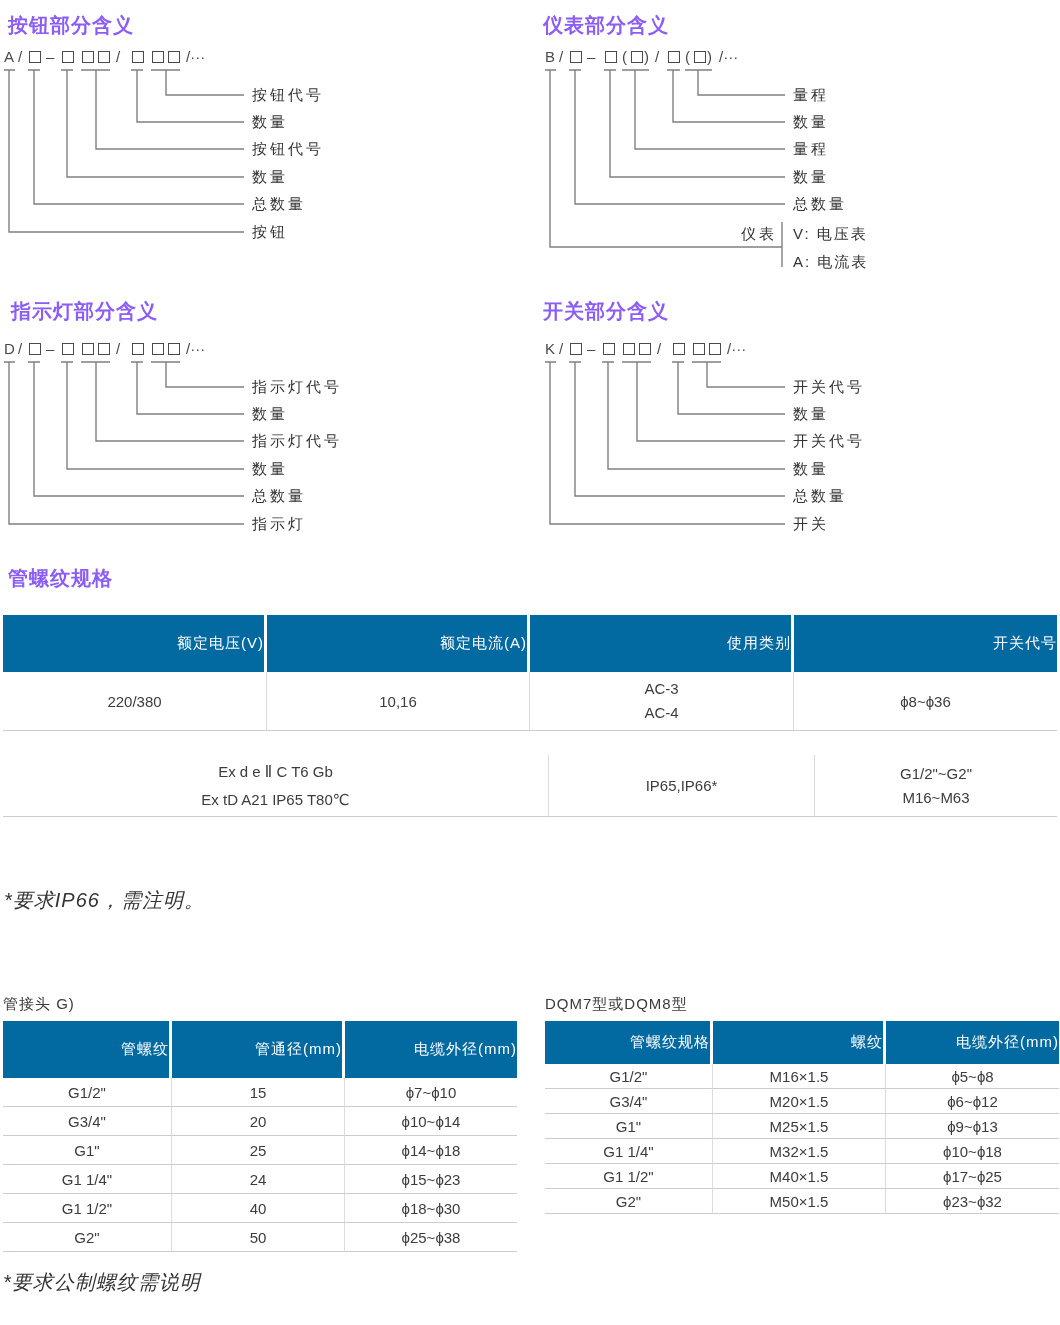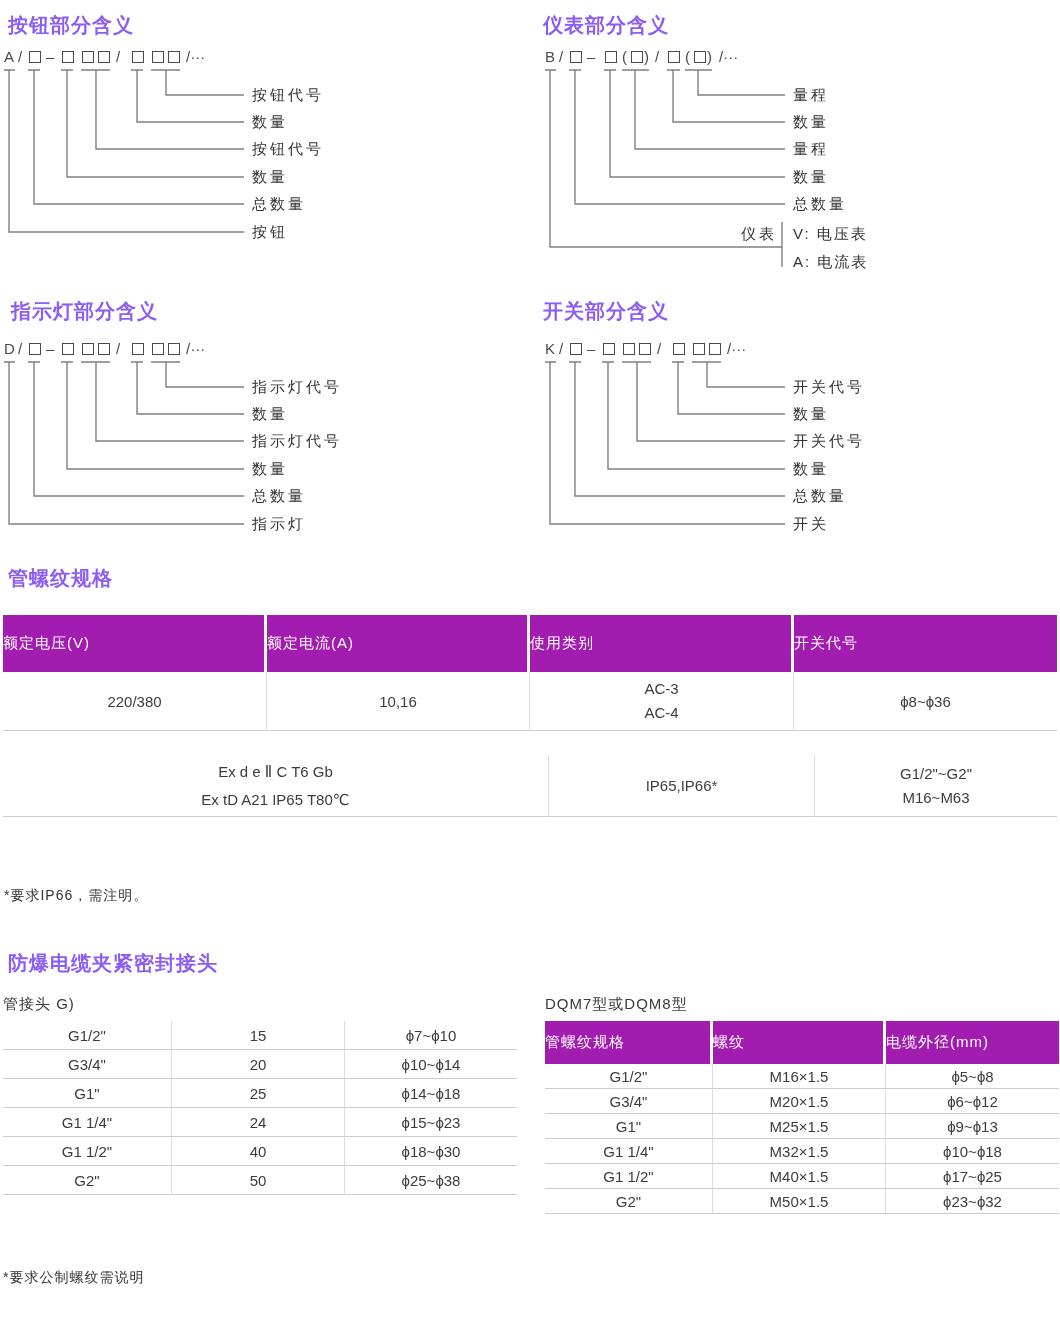--- a/index.html
+++ b/index.html
@@ -9,29 +9,29 @@
           letter-spacing:1px;white-space:nowrap;}
   .sect{position:absolute;}
   .diagram{position:absolute;}
   .cp{position:absolute;top:0;font-size:15px;line-height:17px;color:#4a4a4a;white-space:nowrap;}
   .bx{position:absolute;top:3px;width:10px;height:10px;border:1.5px solid #4a4a4a;background:#fff;}
   .dsvg{position:absolute;left:0;top:0;}
   .dsvg path,.dsvg line{stroke:#808080;stroke-width:1.4;fill:none;}
   .dlabel{position:absolute;font-size:15px;line-height:18px;color:#333;letter-spacing:3px;white-space:nowrap;}
   .mlabel{position:absolute;font-size:15px;line-height:18px;color:#333;letter-spacing:2px;white-space:nowrap;}
   table.t{position:absolute;border-collapse:separate;border-spacing:0;table-layout:fixed;}
-  table.t th{background:#a21caf;color:#fff;font-weight:normal;font-size:15px;letter-spacing:1px;
-             border-right:3px solid #fff;padding:0;text-align:left;}
+  table.t th{background:#0369a1;color:#fff;font-weight:normal;font-size:15px;letter-spacing:1px;
+             border-right:3px solid #fff;padding:0;text-align:right;}
   table.t th.last{border-right:none;}
   table.t td{background:#fff;text-align:center;font-size:15px;color:#3c3c3c;padding:0;
              border-right:1px solid #d9dde0;border-bottom:1px solid #c7cdd2;}
   table.t td.last{border-right:none;}
   .cellline{line-height:24px;}
   .cellline2{line-height:28px;}
-  .note{position:absolute;font-size:14px;color:#333;letter-spacing:1px;white-space:nowrap;}
+  .note{position:absolute;font-size:20px;color:#333;letter-spacing:1px;white-space:nowrap;font-style:italic;}
   .sublabel{position:absolute;font-size:15px;color:#3a3a3a;letter-spacing:1px;white-space:nowrap;}
   .slashcell{position:relative;}
   .slashcell svg{position:absolute;left:0;top:0;}
   .slashcell line{stroke:#b9bfc4;stroke-width:1;}
 </style>
 </head>
 <body>
 
 <div class="page">
 
@@ -216,32 +216,36 @@
       <td class="last">
         <div class="cellline">G1/2"~G2"</div>
         <div class="cellline">M16~M63</div>
       </td>
     </tr>
   </tbody>
     </table>
 
   <div class="note" style="left:4px;top:887px">*要求IP66，需注明。</div>
 
-  <h2 class="stitle" style="left:8px;top:950px">防爆电缆夹紧密封接头</h2>
 
   <div class="sublabel" style="left:3px;top:995px">管接头 G)</div>
   <div class="sublabel" style="left:545px;top:995px">DQM7型或DQM8型</div>
 
   <table class="t" style="left:3px;top:1021px;width:514px">
     <colgroup>
         <col style="width:169px">
         <col style="width:173px">
         <col style="width:172px">
       </colgroup>
     <tbody>
+        <tr>
+      <th style="height:57px">管螺纹</th>
+      <th>管通径(mm)</th>
+      <th class="last">电缆外径(mm)</th>
+    </tr>
     <tr>
       <td style="height:28px">G1/2"</td>
       <td>15</td>
       <td class="last">ϕ7~ϕ10</td>
     </tr>
     <tr>
       <td style="height:28px">G3/4"</td>
       <td>20</td>
       <td class="last">ϕ10~ϕ14</td>
     </tr>

